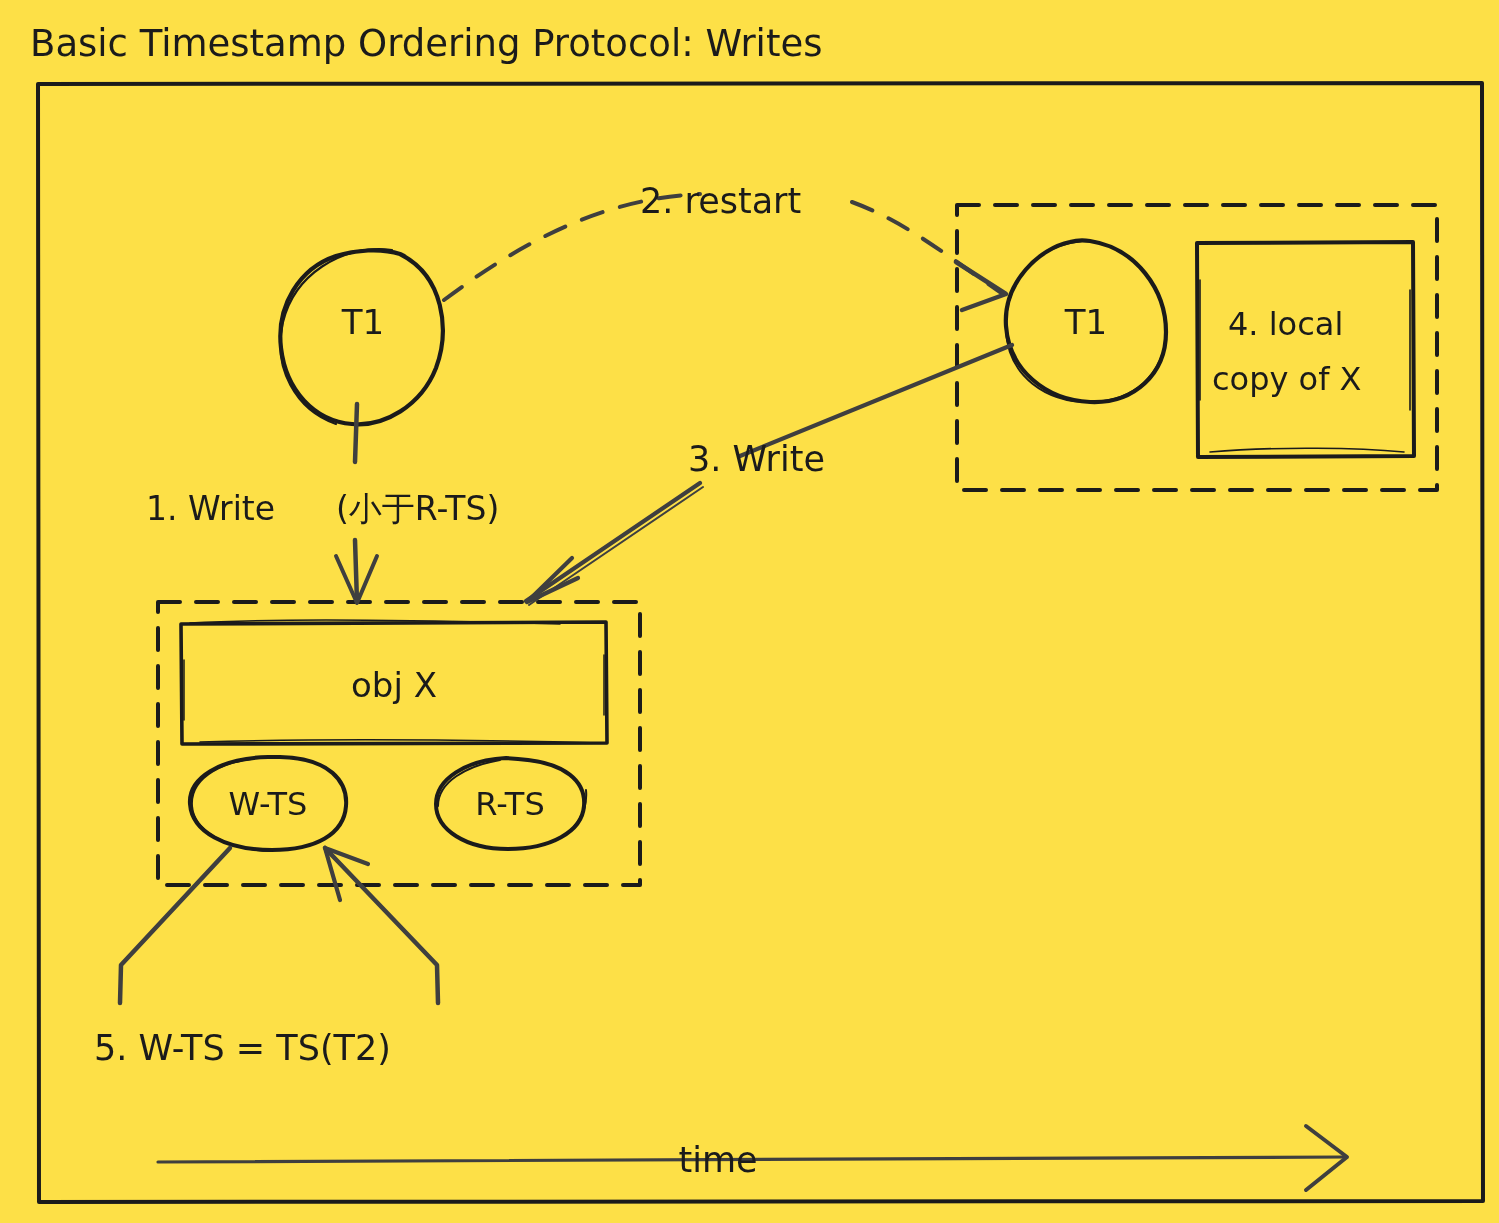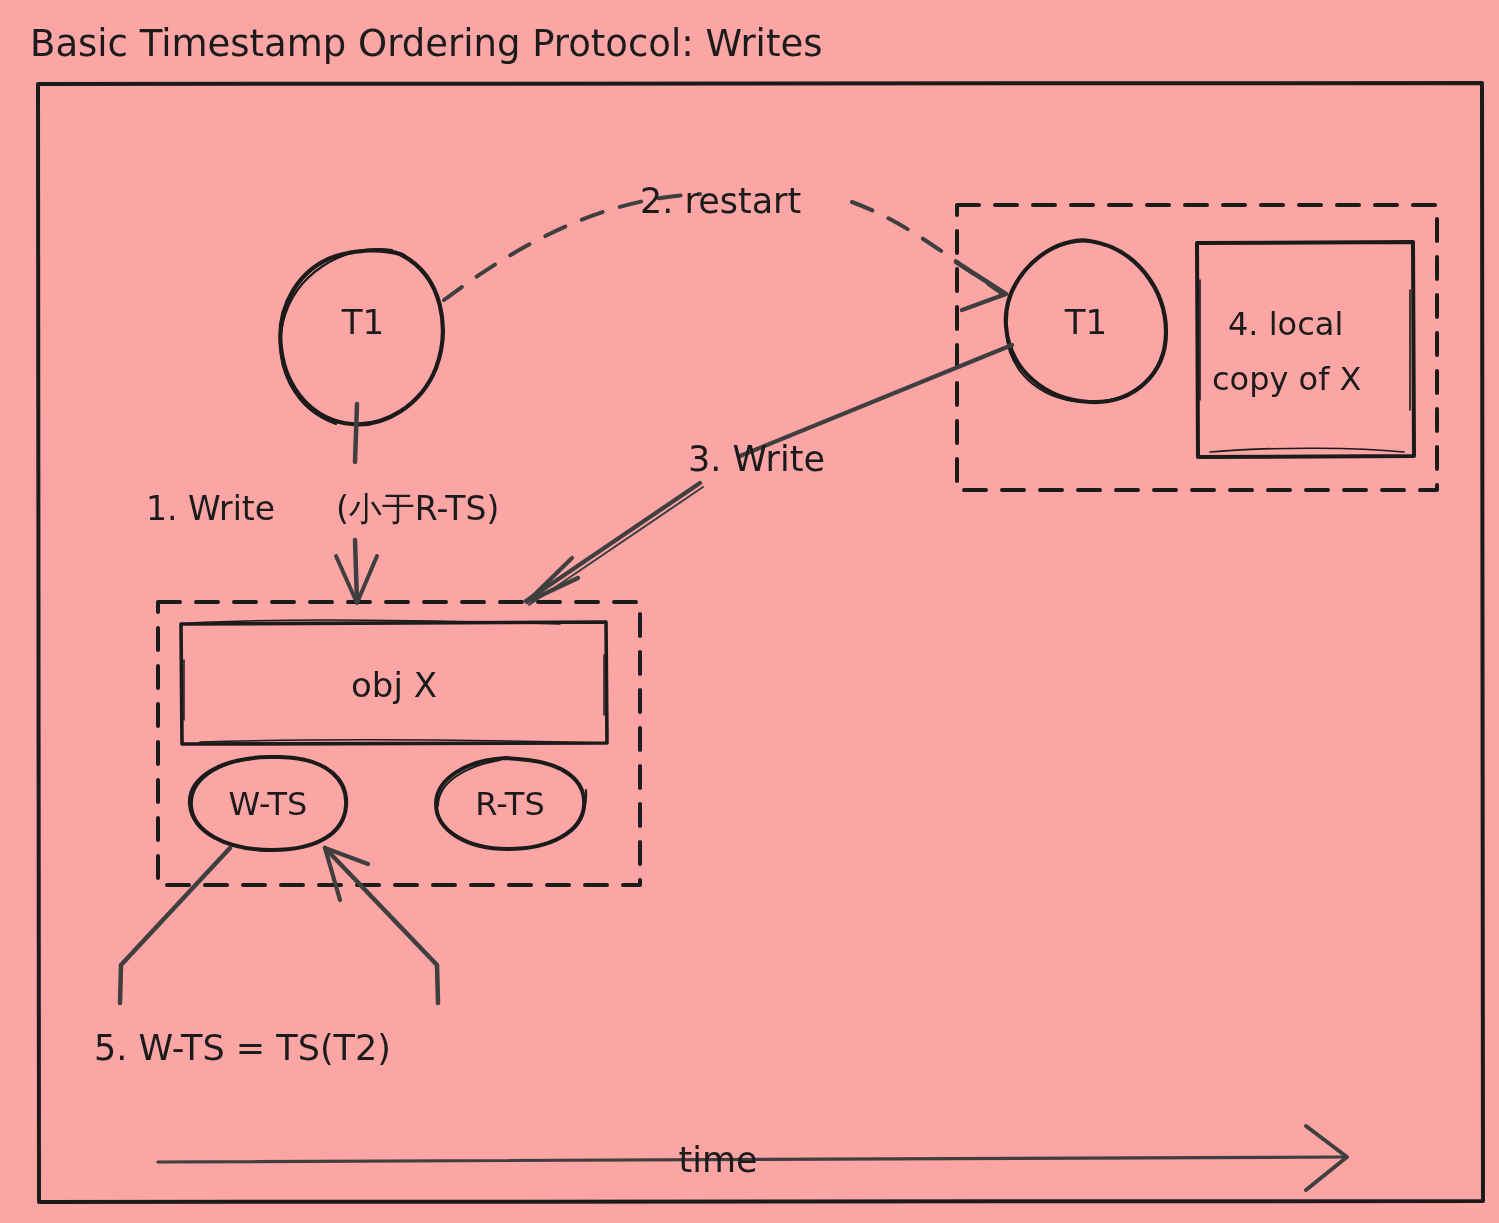--- a/index.html
+++ b/index.html
@@ -10,21 +10,21 @@
   body {
     width: 1499px;
     height: 1223px;
     overflow: hidden;
     font-family: "DejaVu Sans", sans-serif;
   }
   #canvas {
     position: relative;
     width: 1499px;
     height: 1223px;
-    background: #fca5a5;
+    background: #fde047;
   }
   svg#diagram {
     position: absolute;
     top: 0;
     left: 0;
     width: 1499px;
     height: 1223px;
   }
   .hand-text {
     font-family: "DejaVu Sans", sans-serif;

